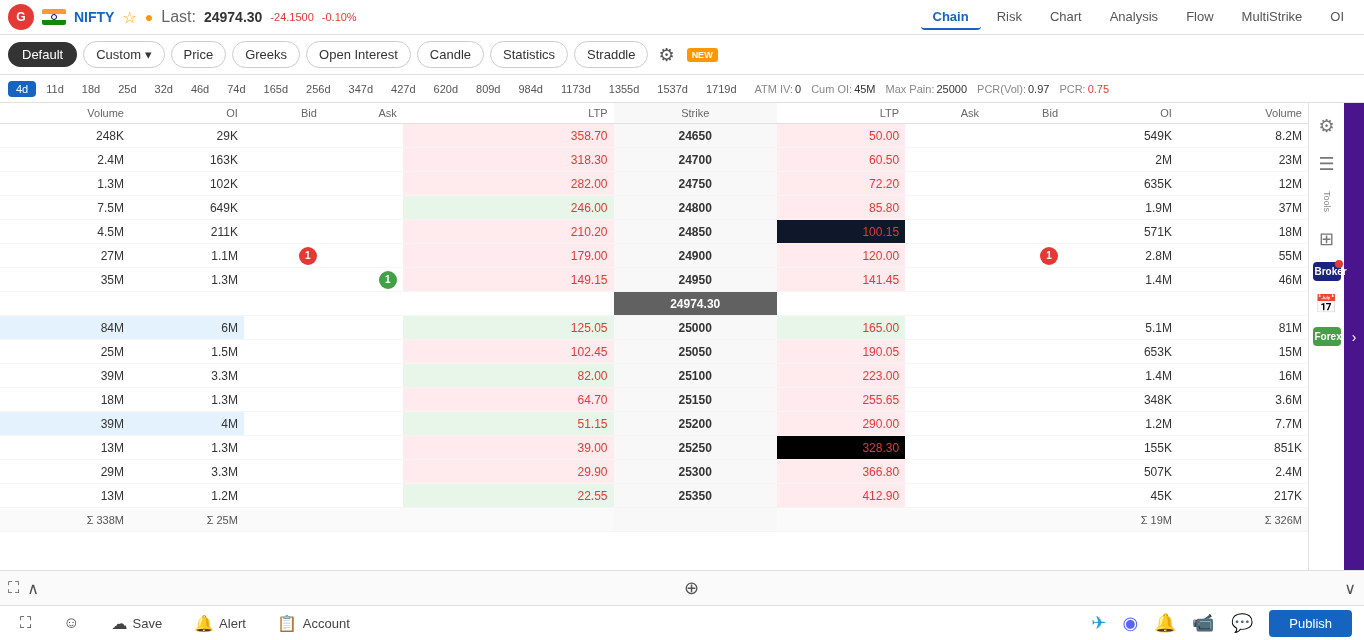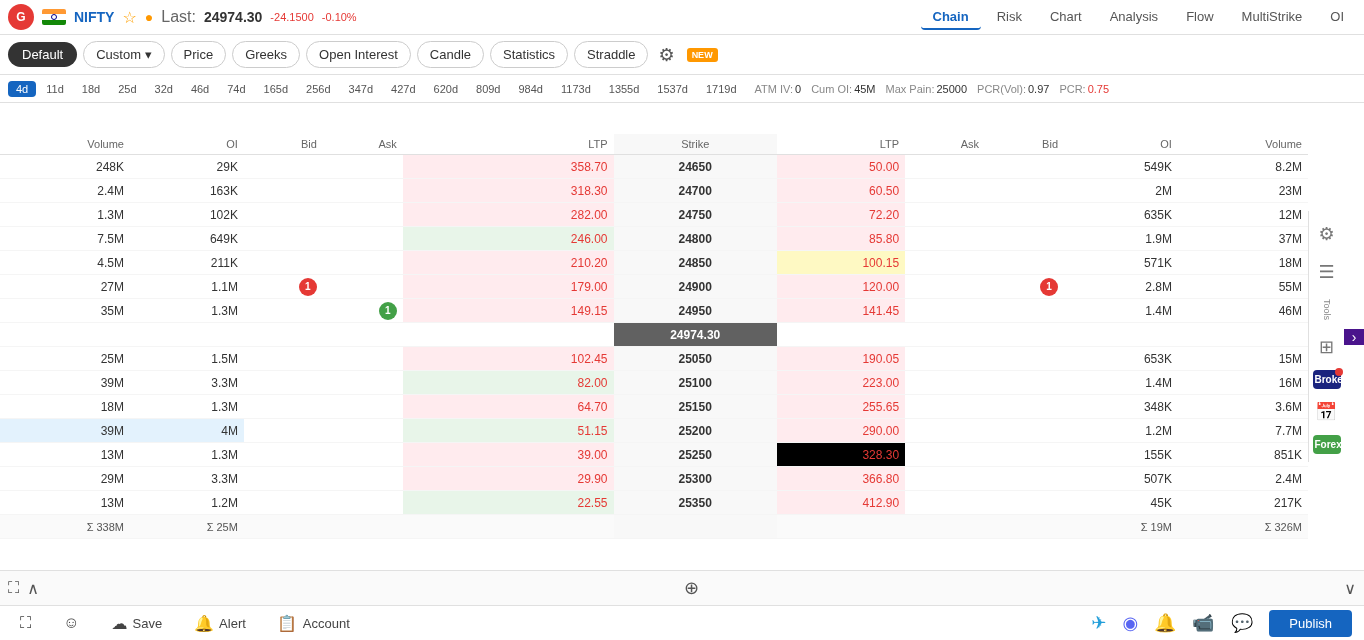--- a/index.html
+++ b/index.html
@@ -163,21 +163,21 @@
   <span class="stat-label">Cum OI:</span>
   <span class="stat-value">45M</span>
   <span class="stat-label">Max Pain:</span>
   <span class="stat-value">25000</span>
   <span class="stat-label">PCR(Vol):</span>
   <span class="stat-value">0.97</span>
   <span class="stat-label">PCR:</span>
   <span class="stat-red">0.75</span>
 </div>
 
-<div style="display:flex; height: calc(640px - 35px - 40px - 28px - 35px - 35px); align-items: center;">
+<div style="display:flex; height: calc(640px - 35px - 40px - 28px - 35px - 35px);">
 
   <div class="options-table">
     <table>
       <thead>
         <tr>
           <th>Volume</th>
           <th>OI</th>
           <th>Bid</th>
           <th>Ask</th>
           <th>LTP</th>
@@ -242,21 +242,21 @@
     <td>1.9M</td>
     <td>37M</td>
   </tr>
           <tr>
     <td style="background:">4.5M</td>
     <td style="background:">211K</td>
     <td></td>
     <td></td>
     <td style="background:#ffebee; color:#e53935;">210.20</td>
     <td class="strike-col">24850</td>
-    <td style="background:#fef9c3; color:#e53935;">100.15</td>
+    <td style="background:#0f172a; color:#e53935;">100.15</td>
     <td></td>
     <td></td>
     <td>571K</td>
     <td>18M</td>
   </tr>
           <tr>
     <td style="background:">27M</td>
     <td style="background:">1.1M</td>
     <td><span class="badge badge-red">1</span></td>
     <td></td>
@@ -279,20 +279,33 @@
     <td></td>
     <td></td>
     <td>1.4M</td>
     <td>46M</td>
   </tr>
           <tr>
       <td colspan="5" style="background:#fff;"></td>
       <td class="strike-col" style="background:#616161; color:#fff; text-align:center; font-weight:bold; font-size:12px;">24974.30</td>
       <td colspan="5" style="background:#fff;"></td>
     </tr>
+          <tr>
+    <td style="background:#e3f2fd">84M</td>
+    <td style="background:#e3f2fd">6M</td>
+    <td></td>
+    <td></td>
+    <td style="background:#e8f5e9; color:#e53935;">125.05</td>
+    <td class="strike-col">25000</td>
+    <td style="background:#e8f5e9; color:#e53935;">165.00</td>
+    <td></td>
+    <td></td>
+    <td>5.1M</td>
+    <td>81M</td>
+  </tr>
           <tr>
     <td style="background:">25M</td>
     <td style="background:">1.5M</td>
     <td></td>
     <td></td>
     <td style="background:#ffebee; color:#e53935;">102.45</td>
     <td class="strike-col">25050</td>
     <td style="background:#ffebee; color:#e53935;">190.05</td>
     <td></td>
     <td></td>

